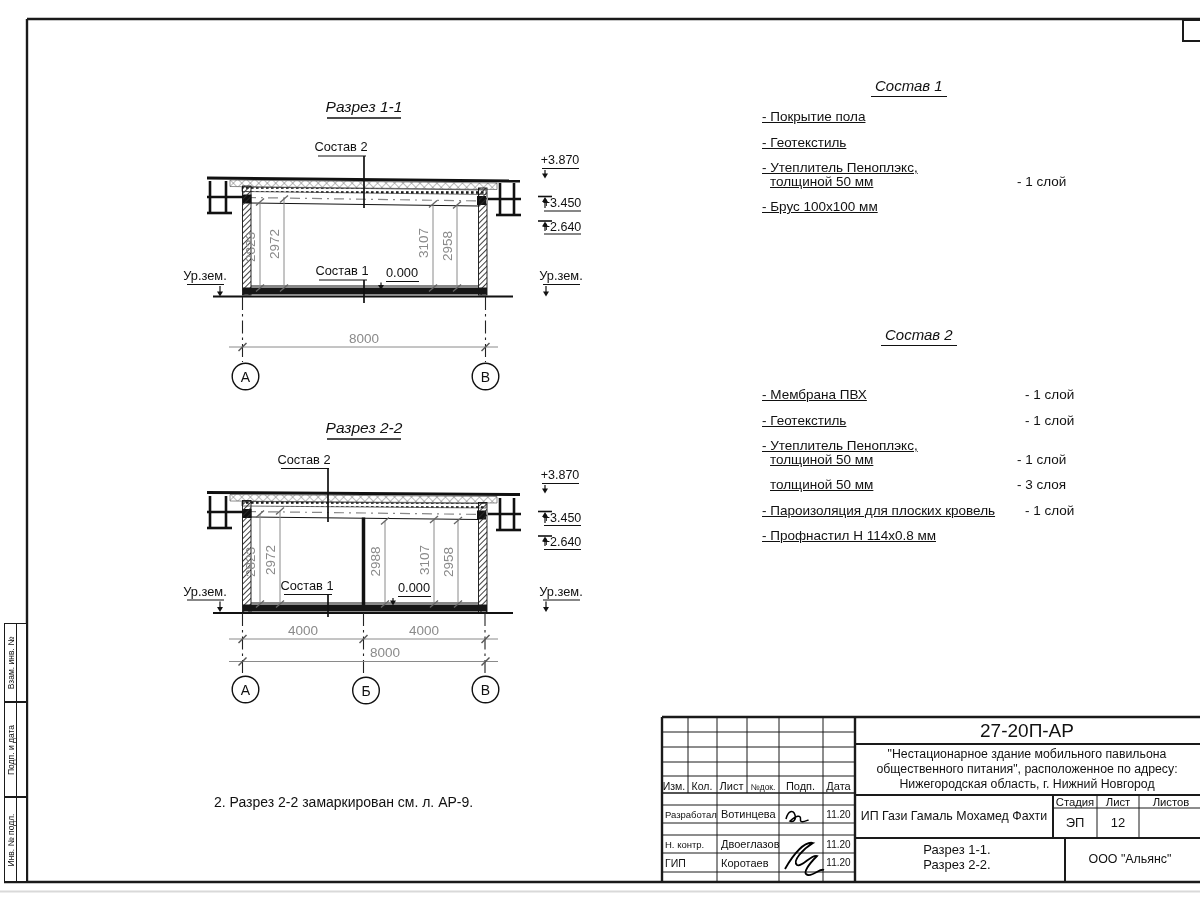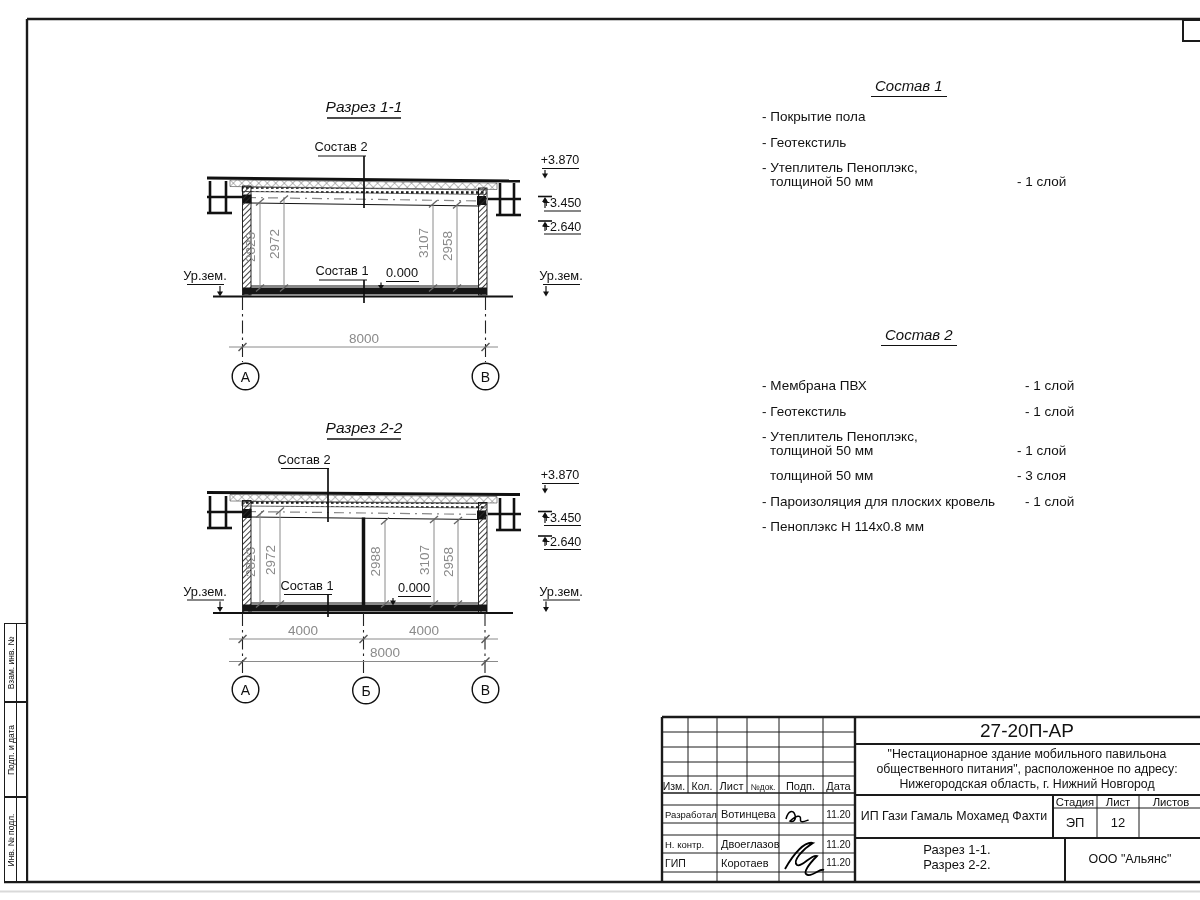--- a/index.html
+++ b/index.html
@@ -9,21 +9,21 @@
     font-family:"Liberation Sans", sans-serif;
   }
   svg.layer{position:absolute;left:0;top:0;}
   svg text{font-family:"Liberation Sans", sans-serif;fill:#111;}
   svg text.dim{fill:#8a8a8a;font-size:13.5px;}
   svg text.lbl{font-size:12.8px;}
   svg text.elev{font-size:12.5px;}
   svg text.sec-title{font-size:15.5px;font-style:italic;}
   svg text.axis{font-size:14px;}
 
-  .materials{position:absolute;width:345px;}
+  .materials{position:absolute;width:345px;text-decoration:underline;}
   .mat-title{position:absolute;font-style:italic;font-size:15px;
     border-bottom:1.3px solid #111;padding:0 4px 2px 4px;white-space:nowrap;}
   .mi{position:relative;margin-bottom:12px;font-size:13.5px;line-height:13.5px;white-space:nowrap;}
   .mi .qty{position:absolute;left:263px;top:0;}
   .mi .l2{position:relative;padding-left:8px;}
   .mi .l2 .qty{left:255px;}
 
   .notes{position:absolute;left:214px;top:794px;font-size:14px;line-height:17.4px;}
 
   .side-cell{position:absolute;left:4px;width:23px;border:1.5px solid #1a1a1a;box-sizing:border-box;background:#fff;}
@@ -406,38 +406,40 @@
 </svg>
 
 <div class="mat-title" style="left:871px;top:77px;">Состав 1</div>
 <div class="materials" style="left:762px;top:110px;">
   <div class="mi"><span>- Покрытие пола</span></div>
   <div class="mi"><span>- Геотекстиль</span></div>
   <div class="mi">
     <div><span>- Утеплитель Пеноплэкс,</span></div>
     <div class="l2"><span>толщиной 50 мм</span><span class="qty">- 1 слой</span></div>
   </div>
+  <div class="mi"><span>- Брус 100х100 мм</span></div>
 </div>
 
 <div class="mat-title" style="left:881px;top:326px;">Состав 2</div>
-<div class="materials" style="left:762px;top:379px;">
+<div class="materials" style="left:762px;top:388px;">
   <div class="mi"><span>- Мембрана ПВХ</span><span class="qty">- 1 слой</span></div>
   <div class="mi"><span>- Геотекстиль</span><span class="qty">- 1 слой</span></div>
   <div class="mi">
     <div><span>- Утеплитель Пеноплэкс,</span></div>
     <div class="l2"><span>толщиной 50 мм</span><span class="qty">- 1 слой</span></div>
   </div>
   <div class="mi">
     <div class="l2"><span>толщиной 50 мм</span><span class="qty">- 3 слоя</span></div>
   </div>
   <div class="mi"><span>- Пароизоляция для плоских кровель</span><span class="qty">- 1 слой</span></div>
-  <div class="mi"><span>- Пеноплэкс Н 114х0.8 мм</span></div>
+  <div class="mi"><span>- Профнастил Н 114х0.8 мм</span></div>
 </div>
 
 <div class="notes">
+  <div>2. Разрез 2-2 замаркирован см. л. АР-9.</div>
 </div>
 
 <div class="side-cell" style="top:623px;height:79px;">
   <div class="subline"></div>
   <span class="vlabel">Взам. инв. №</span>
 </div>
 <div class="side-cell" style="top:702px;height:95px;">
   <div class="subline"></div>
   <span class="vlabel">Подп. и дата</span>
 </div>

